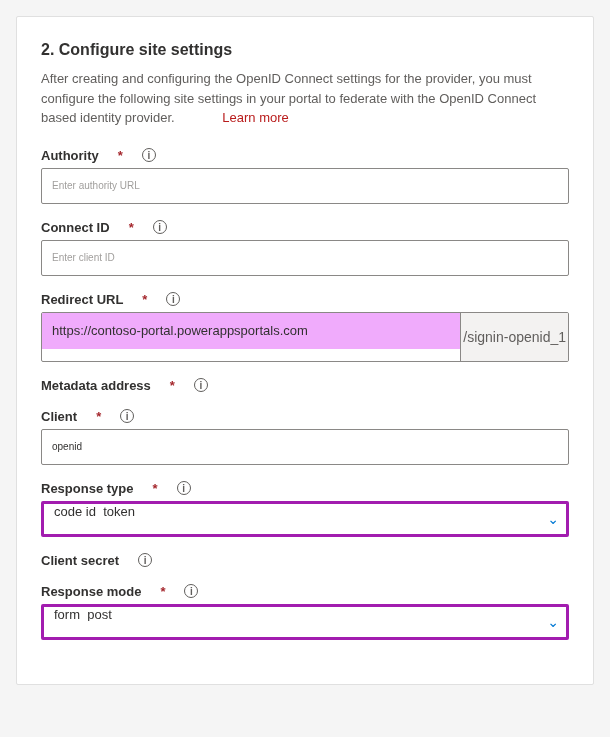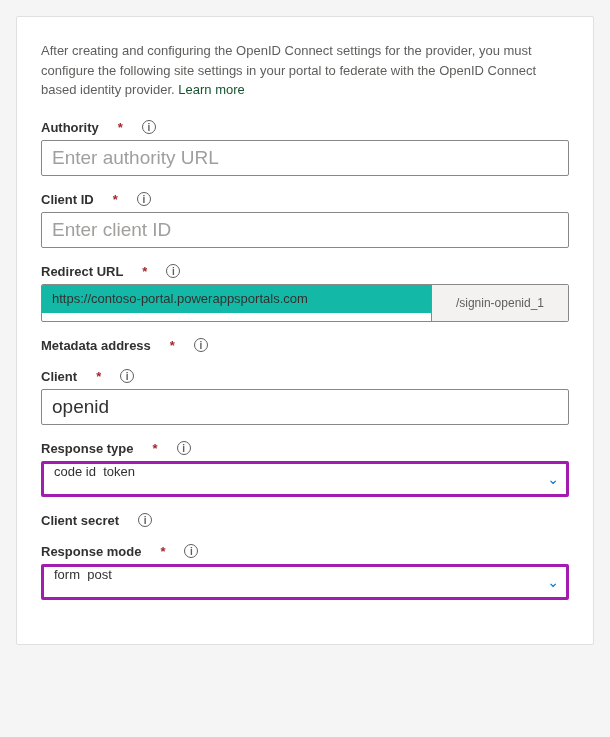--- a/index.html
+++ b/index.html
@@ -31,22 +31,23 @@
       color: #323130;
       margin-bottom: 10px;
     }
     .description {
       font-size: 13px;
       color: #605e5c;
       line-height: 1.5;
       margin-bottom: 20px;
     }
     .description a {
-      color: #14532d;
+      color: #b91c1c;
       text-decoration: none;
+      margin-left: 44px;
     }
     .field-group {
       margin-bottom: 16px;
     }
     .field-label {
       font-size: 13px;
       font-weight: 600;
       color: #323130;
       margin-bottom: 5px;
       display: flex;
@@ -69,52 +70,52 @@
       font-weight: 700;
       cursor: pointer;
       flex-shrink: 0;
     }
     .text-input {
       width: 100%;
       height: 36px;
       border: 1px solid #8a8886;
       border-radius: 2px;
       padding: 0 10px;
-      font-size: 19px;
+      font-size: 10px;
       color: #323130;
       background: #ffffff;
       outline: none;
     }
     .text-input::placeholder {
       color: #a19f9d;
     }
     .redirect-url-wrapper {
       display: flex;
       border: 1px solid #8a8886;
       border-radius: 2px;
       overflow: hidden;
     }
     .redirect-url-main {
       flex: 1;
-      height: 28px;
+      height: 36px;
       border: none;
       padding: 0 10px;
       font-size: 13px;
       color: #323130;
-      background: #14b8a6;
+      background: #f0abfc;
       outline: none;
     }
     .redirect-url-suffix {
       background: #f3f2f1;
       border-left: 1px solid #8a8886;
-      height: 36px;
-      padding: 0 24px;
+      height: 48px;
+      padding: 0 2px;
       display: flex;
       align-items: center;
-      font-size: 12px;
+      font-size: 14px;
       color: #605e5c;
       white-space: nowrap;
     }
     .select-wrapper {
       position: relative;
       width: 100%;
     }
     .select-input {
       width: 100%;
       height: 36px;
@@ -137,38 +138,39 @@
       pointer-events: none;
       color: #0078d4;
       font-size: 14px;
     }
   </style>
 </head>
 <body>
 
 <div class="card">
 
+  <div class="section-title">2. Configure site settings</div>
 
   <p class="description">
     <span>After creating and configuring the OpenID Connect settings for the provider, you must configure the following site settings in your portal to federate with the OpenID Connect based identity provider.</span>
     <a href="#">Learn more</a>
   </p>
 
   <div class="field-group">
     <div class="field-label">
       <span>Authority</span>
       <span class="required-star">*</span>
       <span class="info-icon">i</span>
     </div>
     <input type="text" class="text-input" placeholder="Enter authority URL" style="">
   </div>
 
   <div class="field-group">
     <div class="field-label">
-      <span>Client ID</span>
+      <span>Connect ID</span>
       <span class="required-star">*</span>
       <span class="info-icon">i</span>
     </div>
     <input type="text" class="text-input" placeholder="Enter client ID" style="">
   </div>
 
   <div class="field-group">
     <div class="field-label">
       <span>Redirect URL</span>
       <span class="required-star">*</span>

